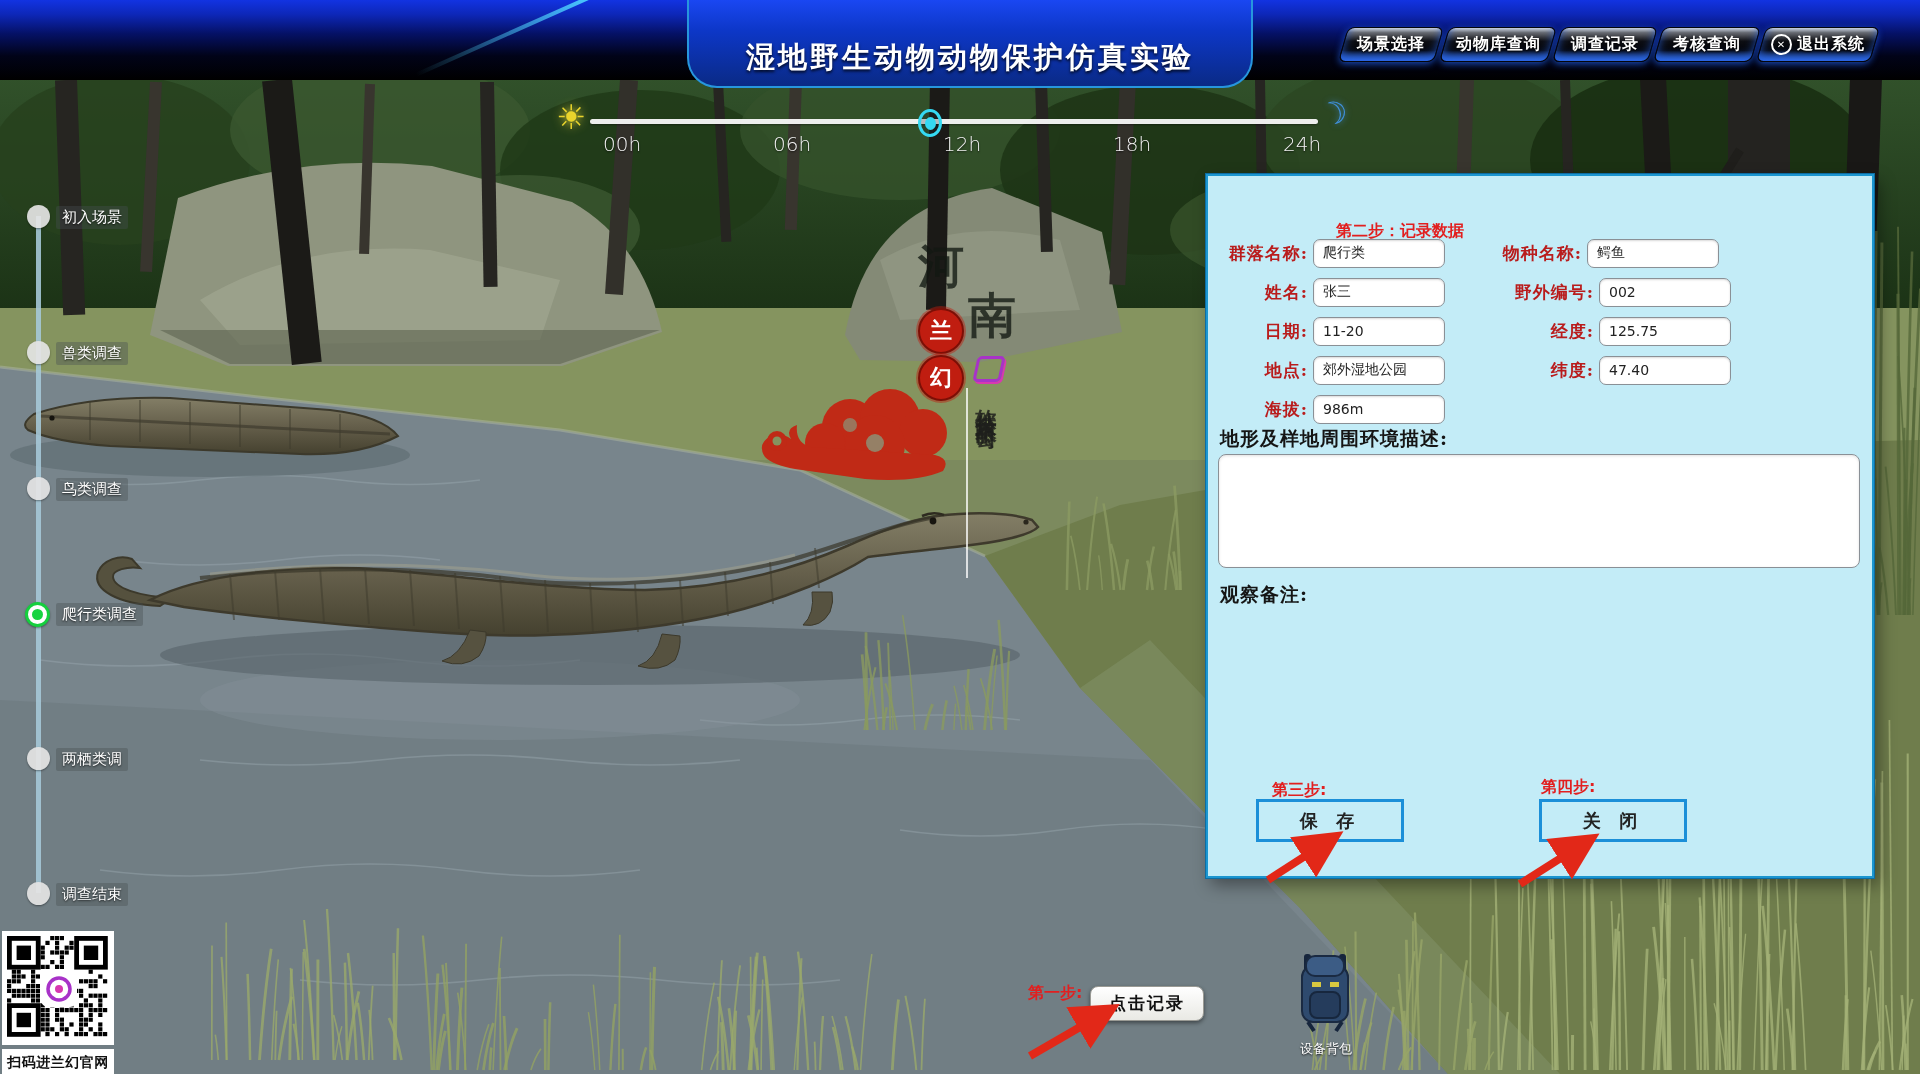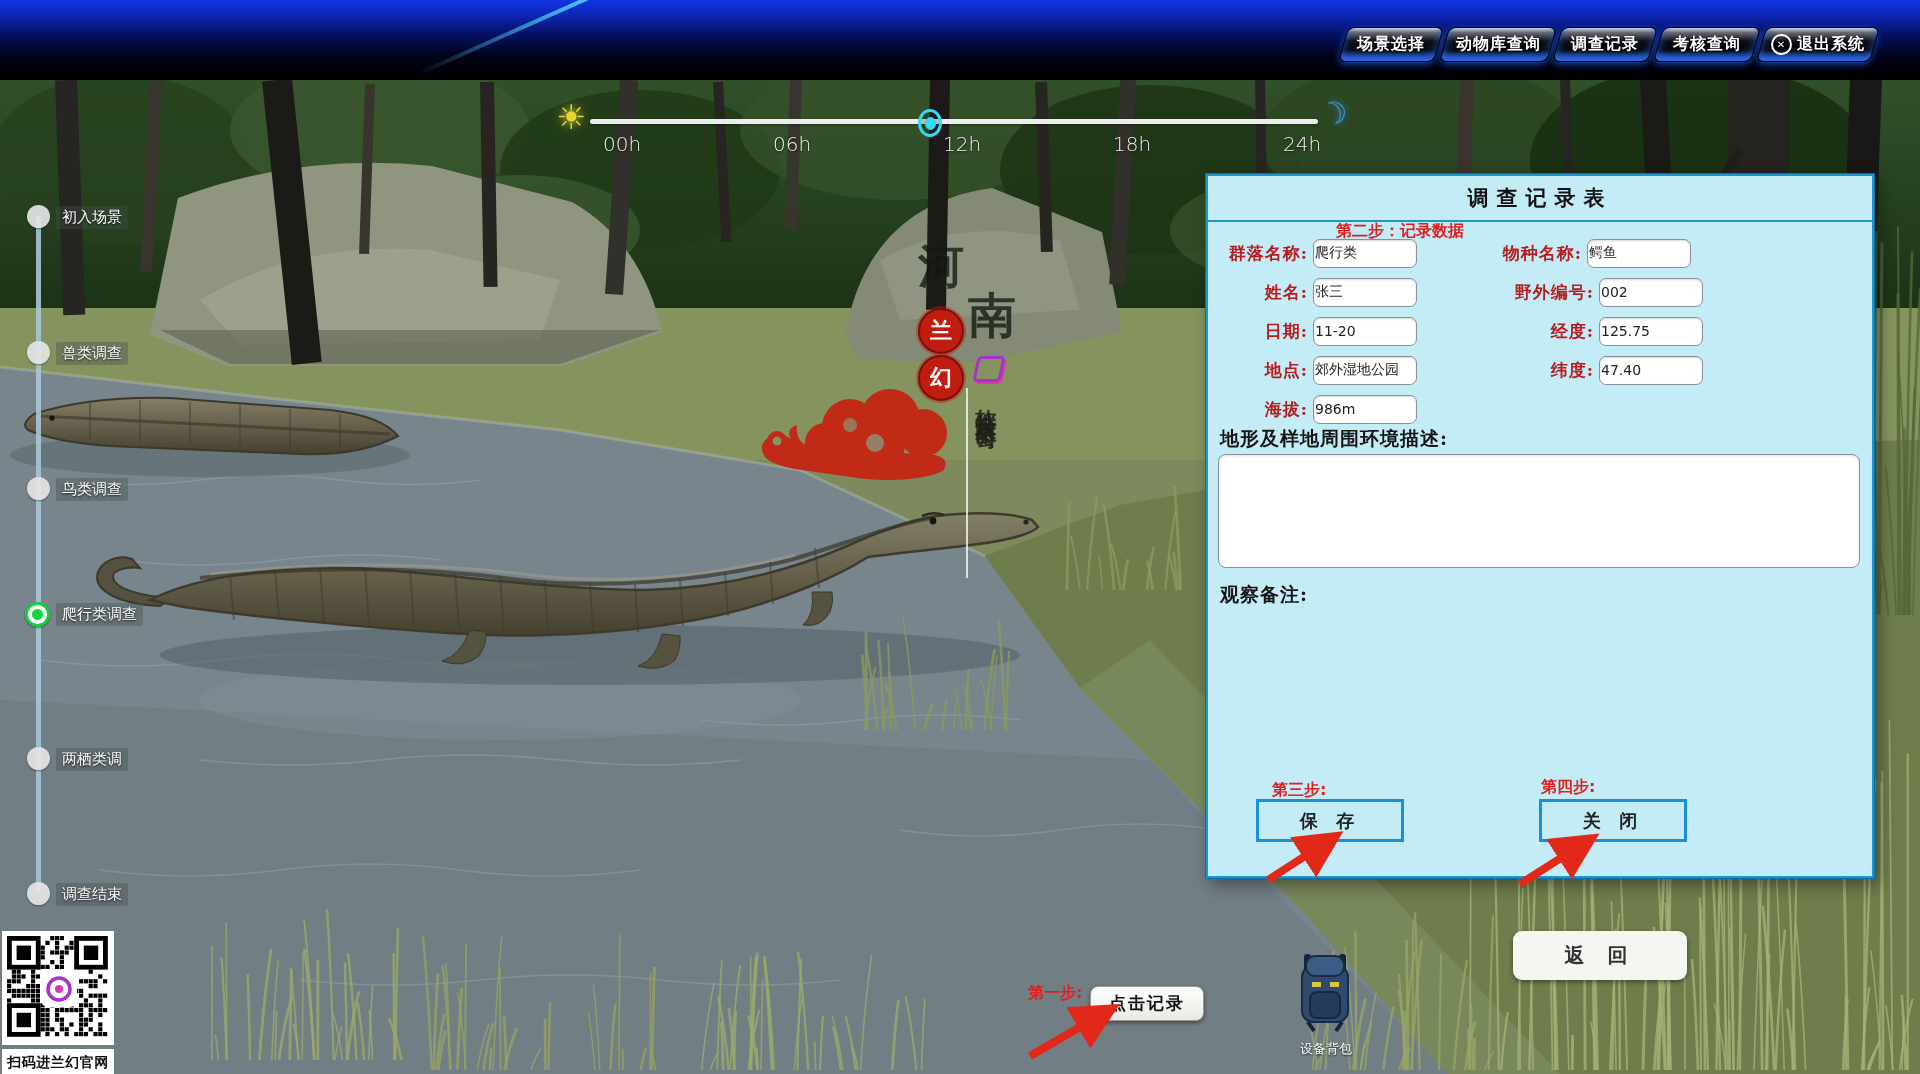--- a/index.html
+++ b/index.html
@@ -66,23 +66,23 @@
   #panel{left:1206px;top:174px;width:668px;height:704px;z-index:35;background:#c3ecf7;
     border:2px solid #1b96d0;box-sizing:border-box;
     box-shadow:0 0 0 1px #0e6da2,5px 7px 16px rgba(0,0,0,.4);}
   #panel-title{left:0;top:0;width:100%;height:44px;border-bottom:2px solid #1b96d0;
     display:flex;align-items:center;justify-content:center;font-size:21px;color:#111;
     letter-spacing:8px;font-weight:bold;}
   .redstep{color:#e21f1f;font-size:16px;font-weight:bold;z-index:36;white-space:nowrap;}
   .frow{height:30px;display:flex;align-items:center;z-index:36;}
   .flabel{width:88px;text-align:right;font-size:17px;font-weight:bold;color:#b91c1c;
     letter-spacing:1px;margin-right:5px;font-family:"DejaVu Serif",serif;white-space:nowrap;}
-  .finput{width:104px;height:29px;background:#fff;border:1px solid #8a9096;border-radius:7px;
+  .finput{width:132px;height:29px;background:#fff;border:1px solid #8a9096;border-radius:7px;
     box-shadow:inset 0 1px 2px rgba(0,0,0,.15);display:flex;align-items:center;
-    padding-left:1px;font-size:14px;color:#222;box-sizing:border-box;overflow:hidden;white-space:nowrap;}
+    padding-left:9px;font-size:14px;color:#222;box-sizing:border-box;overflow:hidden;white-space:nowrap;}
   .sec-label{font-size:19px;font-weight:bold;color:#151515;z-index:36;
     font-family:"DejaVu Serif",serif;letter-spacing:1px;}
   .txtarea{background:#fff;border:1px solid #8a9096;border-radius:8px;z-index:36;
     box-shadow:inset 0 1px 3px rgba(0,0,0,.12);padding:8px 10px;font-size:13.5px;color:#222;
     box-sizing:border-box;}
   .form-btn{width:142px;height:37px;border:3px solid #1b8fd8;background:transparent;z-index:36;
     display:flex;align-items:center;justify-content:center;font-size:18px;font-weight:bold;
     color:#222;letter-spacing:6px;cursor:pointer;font-family:"DejaVu Serif",serif;}
 
   
@@ -553,20 +553,23 @@
       <path d="M10,72 Q2,60 14,52 Q26,46 36,54 Q30,44 42,40 Q40,58 56,62 L180,70 Q196,74 188,86 Q160,98 110,94 L40,84 Q18,80 10,72 Z"></path>
       <circle cx="22" cy="56" r="10"></circle>
     </g>
     <circle cx="22" cy="56" r="4.5" fill="#85945f"></circle>
     <circle cx="120" cy="58" r="9" fill="#8a967a" opacity=".8"></circle>
     <circle cx="95" cy="40" r="7" fill="#8a967a" opacity=".7"></circle>
   </svg>
 
   <div class="abs" id="header"></div>
   <div class="abs" id="swoosh"></div>
+  <div class="abs" id="title-panel">
+    <span class="title">湿地野生动物动物保护仿真实验</span>
+  </div>
   <div class="abs nav-btn" style="left:1343px;width:94px">
     <span>场景选择</span>
     </div>
   <div class="abs nav-btn" style="left:1444px;width:106px">
     <span>动物库查询</span>
     </div>
   <div class="abs nav-btn" style="left:1557px;width:94px">
     <span>调查记录</span>
     </div>
   <div class="abs nav-btn" style="left:1658px;width:96px">
@@ -601,21 +604,20 @@
   <div class="abs node active" style="top:602px">
       <i></i>
     </div>
   <span class="abs node-label" style="top:603px">爬行类调查</span>
   <div class="abs node" style="top:747px"></div>
   <span class="abs node-label" style="top:748px">两栖类调</span>
   <div class="abs node" style="top:882px"></div>
   <span class="abs node-label" style="top:883px">调查结束</span>
 
   <div class="abs" id="panel">
-    <div class="abs" id="panel-title">调查记录表</div>
     <span class="abs redstep" style="left:128px;top:45px">第二步：记录数据</span>
 
     <div class="abs frow" style="left:12px;top:62px">
       <span class="flabel">群落名称:</span>
       <div class="finput">爬行类</div>
       </div>
     <div class="abs frow" style="left:286px;top:62px">
       <span class="flabel">物种名称:</span>
       <div class="finput">鳄鱼</div>
       </div>
@@ -655,21 +657,20 @@
 
     <span class="abs redstep" style="left:64px;top:604px">第三步:</span>
     <div class="abs form-btn" style="left:48px;top:623px">保 存</div>
     <span class="abs redstep" style="left:333px;top:601px">第四步:</span>
     <div class="abs form-btn" style="left:331px;top:623px">关 闭</div>
   </div>
 
   <span class="abs redstep" id="step1">第一步:</span>
   <div class="abs" id="record-btn">点击记录</div>
 
-  <div class="abs" id="back-btn">返 回</div>
   <svg class="abs" id="backpack" width="62" height="88" viewBox="0 0 62 88">
     <rect x="10" y="6" width="7" height="52" rx="3" fill="#16253c"></rect>
     <rect x="45" y="6" width="7" height="52" rx="3" fill="#16253c"></rect>
     <rect x="8" y="18" width="46" height="56" rx="11" fill="#2e4a6e" stroke="#1a2a42" stroke-width="2"></rect>
     <rect x="12" y="8" width="38" height="20" rx="9" fill="#3c5c85" stroke="#1a2a42" stroke-width="2"></rect>
     <rect x="16" y="44" width="30" height="26" rx="7" fill="#253c5c" stroke="#17273e" stroke-width="2"></rect>
     <rect x="18" y="34" width="9" height="5" fill="#d8c840"></rect>
     <rect x="36" y="34" width="9" height="5" fill="#d8c840"></rect>
     <path d="M14,74 l6,9 M48,74 l-6,9" stroke="#16253c" stroke-width="4"></path>
   </svg>

